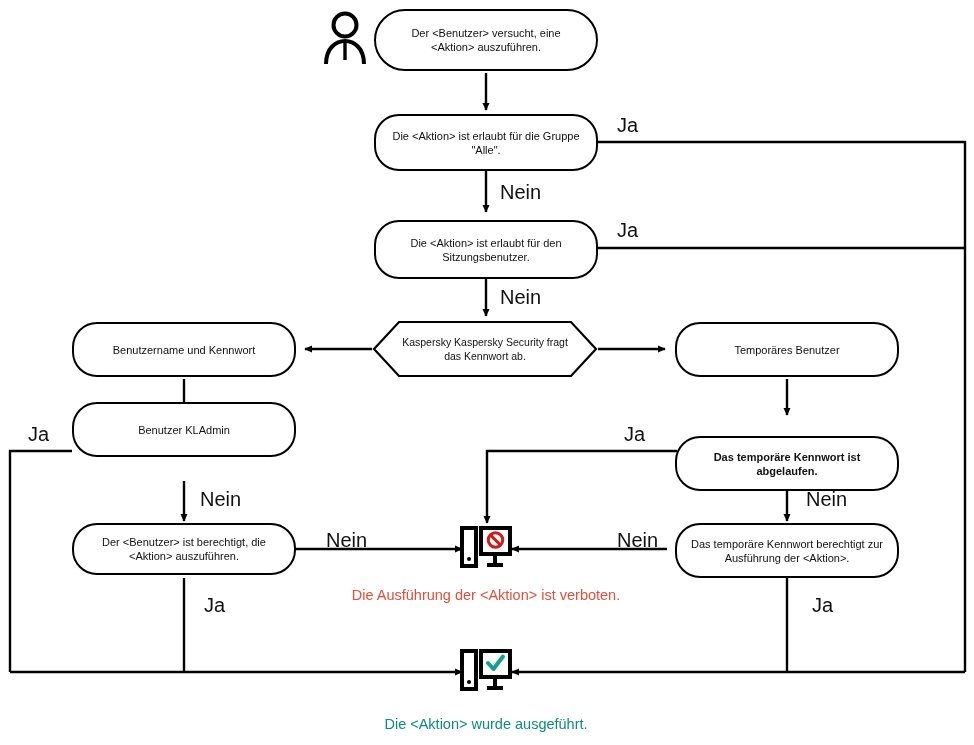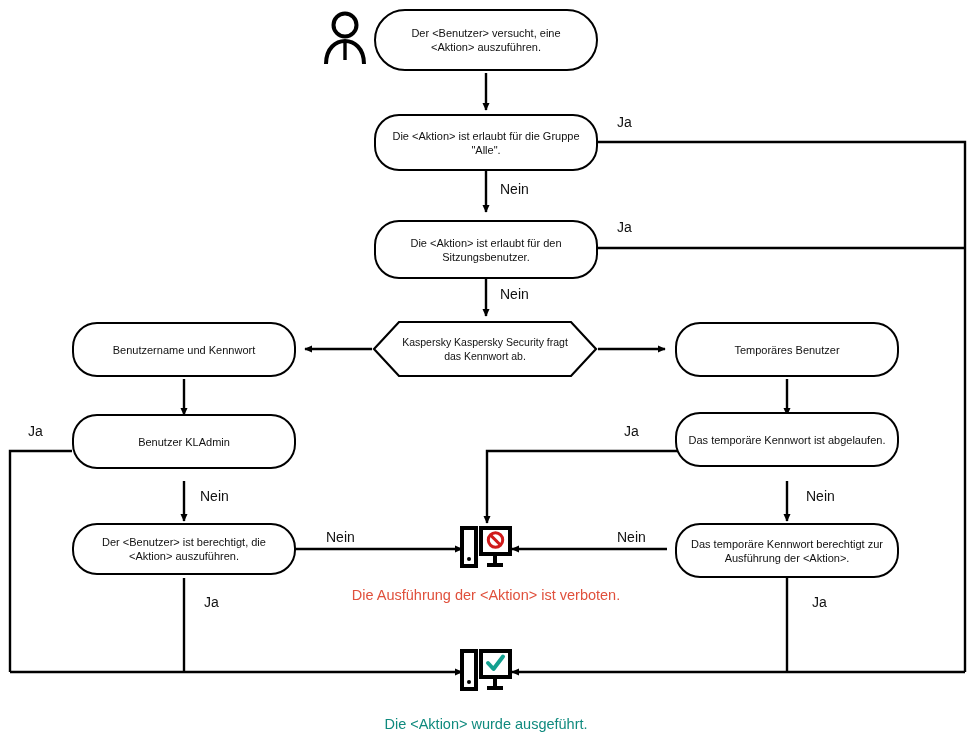--- a/index.html
+++ b/index.html
@@ -13,21 +13,21 @@
   .rect .txt{font-size:11px;line-height:14px;padding:0 8px;color:#111;}
 
   .stadium{border:2.5px solid #000;border-radius:34px;}
   .stadium .txt{font-size:11px;line-height:14px;padding:0 24px;color:#111;}
 
   .hexwrap{position:absolute;}
   .hexwrap .hextext{position:absolute;left:0;top:0;width:100%;height:100%;
         display:flex;align-items:center;justify-content:center;text-align:center;
         font-size:10.5px;line-height:14px;color:#111;padding:0 26px;box-sizing:border-box;}
 
-  .elabel{position:absolute;font-size:14px;color:#111;white-space:nowrap;}
+  .elabel{position:absolute;font-size:20px;color:#111;white-space:nowrap;}
 
   .caption{position:absolute;text-align:center;font-size:14.5px;line-height:19px;}
   .caption.deny{color:#e0503c;}
   .caption.allow{color:#0f8a7e;text-align:center;}
 
   .icon{position:absolute;}
   .person{position:absolute;}
 </style>
 </head>
 <body>
@@ -106,33 +106,33 @@
     <svg width="226" height="58" viewBox="0 0 226 58" xmlns="http://www.w3.org/2000/svg">
       <polygon points="27,2 199,2 224,29 199,56 27,56 2,29" fill="#fff" stroke="#000" stroke-width="2.2"></polygon>
     </svg>
     <span class="hextext">Kaspersky Kaspersky Security fragt das Kennwort ab.</span>
   </div>
 
   <div class="node rect" style="left:72px;top:322px;width:224px;height:55px;">
     <span class="txt">Benutzername und Kennwort</span>
   </div>
 
-  <div class="node rect" style="left:72px;top:414px;width:224px;height:55px;">
+  <div class="node rect" style="left:72px;top:402px;width:224px;height:55px;">
     <span class="txt">Benutzer KLAdmin</span>
   </div>
 
   <div class="node rect" style="left:72px;top:523px;width:224px;height:52px;justify-content:center;">
     <span class="txt">Der &lt;Benutzer&gt; ist berechtigt, die &lt;Aktion&gt; auszuführen.</span>
   </div>
 
   <div class="node rect" style="left:675px;top:322px;width:224px;height:55px;">
     <span class="txt">Temporäres Benutzer</span>
   </div>
 
-  <div class="node rect" style="left:675px;top:412px;width:224px;height:55px;">
+  <div class="node rect" style="left:675px;top:436px;width:224px;height:55px;font-weight:bold;">
     <span class="txt">Das temporäre Kennwort ist abgelaufen.</span>
   </div>
 
   <div class="node rect" style="left:675px;top:523px;width:224px;height:55px;">
     <span class="txt">Das temporäre Kennwort berechtigt zur Ausführung der &lt;Aktion&gt;.</span>
   </div>
 
   <div class="icon" style="left:460px;top:525px;width:52px;height:48px;">
     <svg width="52" height="48" viewBox="0 0 52 48" xmlns="http://www.w3.org/2000/svg">
       <rect x="2" y="3" width="14" height="38" fill="none" stroke="#000" stroke-width="4"></rect>

